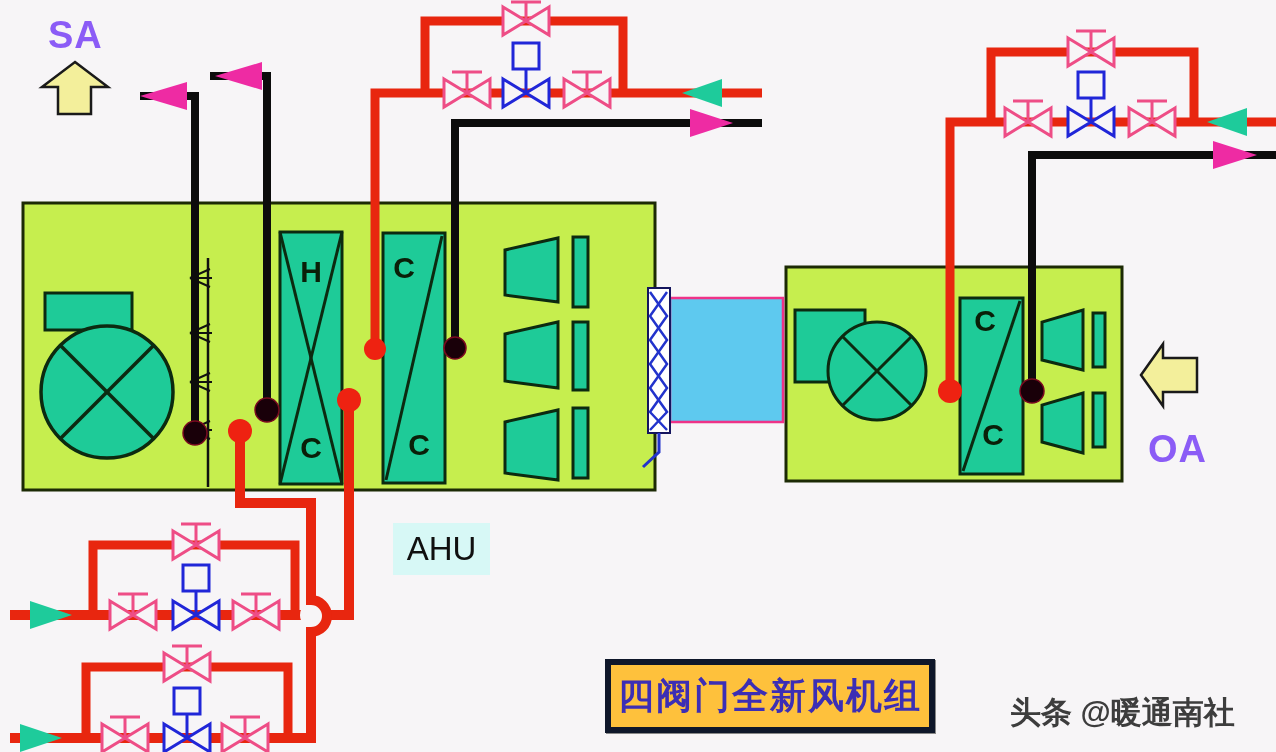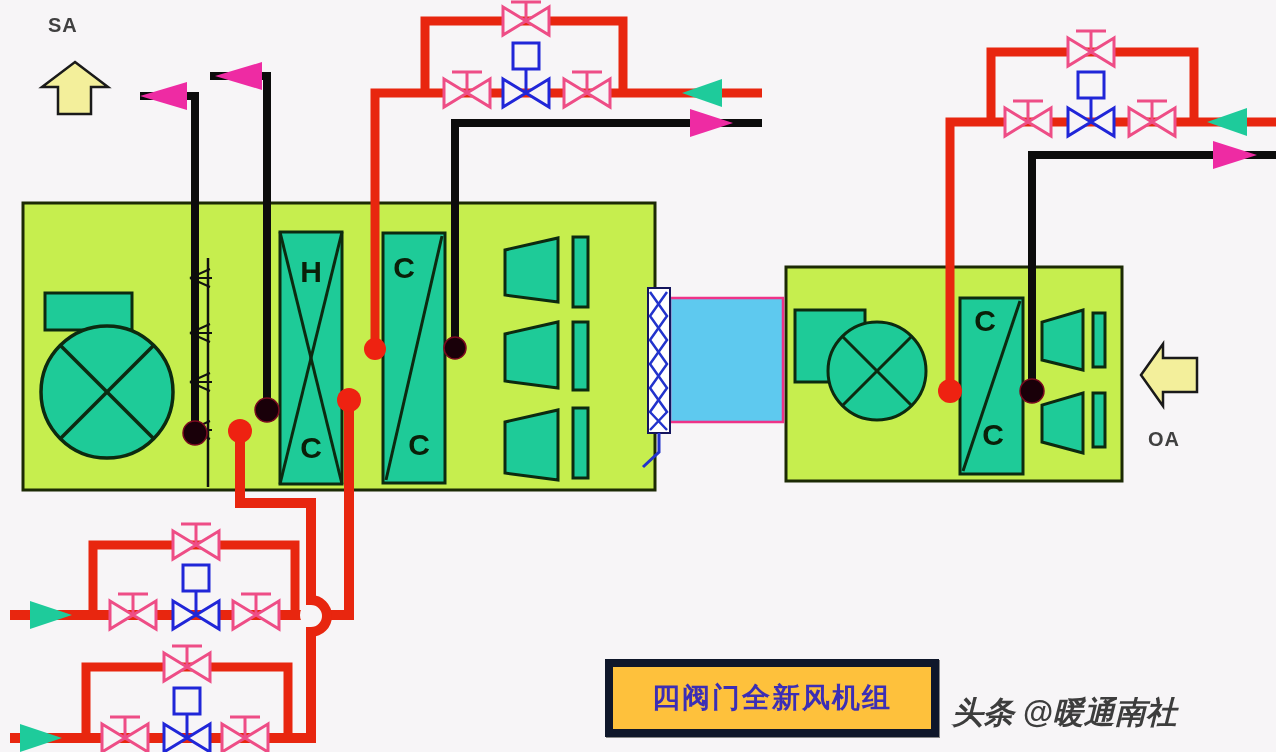--- a/index.html
+++ b/index.html
@@ -1,24 +1,24 @@
 <!DOCTYPE html>
 <html><head>
 <meta charset="utf-8">
 <style>
   html,body{margin:0;padding:0;}
   #stage{position:relative;width:1276px;height:752px;background:#f7f5f7;overflow:hidden;
          font-family:"Liberation Sans",sans-serif;}
   #stage svg{position:absolute;left:0;top:0;}
   .abs{position:absolute;}
-  .flow-label{color:#404040;font-weight:bold;font-size:20px;letter-spacing:1px;}
+  .flow-label{color:#8b5cf6;font-weight:bold;font-size:38px;letter-spacing:1px;}
   .unit-label{background:#d7f8f6;color:#101010;font-size:33px;display:flex;
               align-items:center;justify-content:center;}
-  .title-box{background:#fec13c;border:8px solid #0f172a;color:#3c2eb5;font-weight:bold;
-             font-size:28px;display:flex;align-items:center;justify-content:center;
+  .title-box{background:#fec13c;border:6px solid #0f172a;color:#3c2eb5;font-weight:bold;
+             font-size:36px;display:flex;align-items:center;justify-content:center;
              letter-spacing:2px;box-shadow:1px 1px 0 #888;}
   .watermark{color:#3d3d3d;font-weight:bold;font-size:31px;white-space:nowrap;}
   .coil-letter{font-family:"Liberation Sans",sans-serif;font-weight:bold;font-size:30px;
                fill:#0a1f08;text-anchor:middle;}
 </style>
 </head>
 <body>
 
 <div id="stage">
 
@@ -213,15 +213,16 @@
   <text x="311" y="282" class="coil-letter">H</text>
   <text x="311" y="458" class="coil-letter">C</text>
   <text x="404" y="278" class="coil-letter">C</text>
   <text x="419" y="455" class="coil-letter">C</text>
   <text x="985" y="331" class="coil-letter">C</text>
   <text x="993" y="445" class="coil-letter">C</text>
 </svg>
 
   <div class="abs flow-label" style="left:48px;top:14px;">SA</div>
   <div class="abs flow-label" style="left:1148px;top:428px;">OA</div>
+  <div class="abs unit-label" style="left:393px;top:523px;width:97px;height:52px;">AHU</div>
   <div class="abs title-box" style="left:605px;top:659px;width:318px;height:62px;">四阀门全新风机组</div>
-  <div class="abs watermark" style="left:952px;top:692px;font-style:italic;">头条 @暖通南社</div>
+  <div class="abs watermark" style="left:1010px;top:692px;">头条 @暖通南社</div>
 </div>
 
 </body></html>

